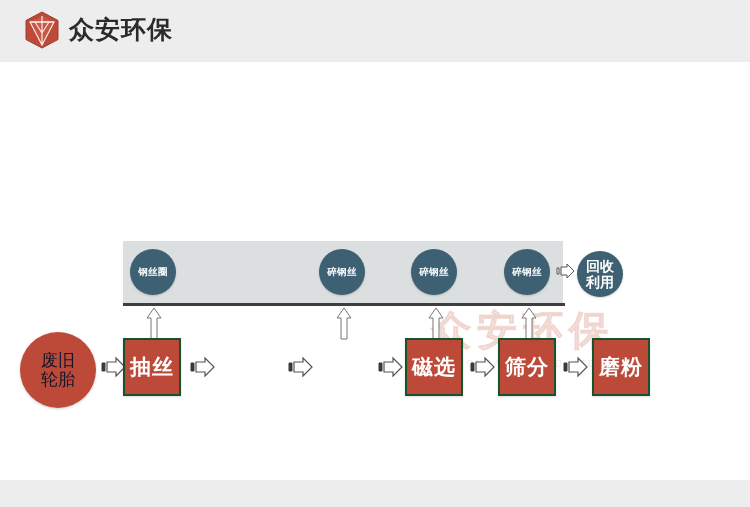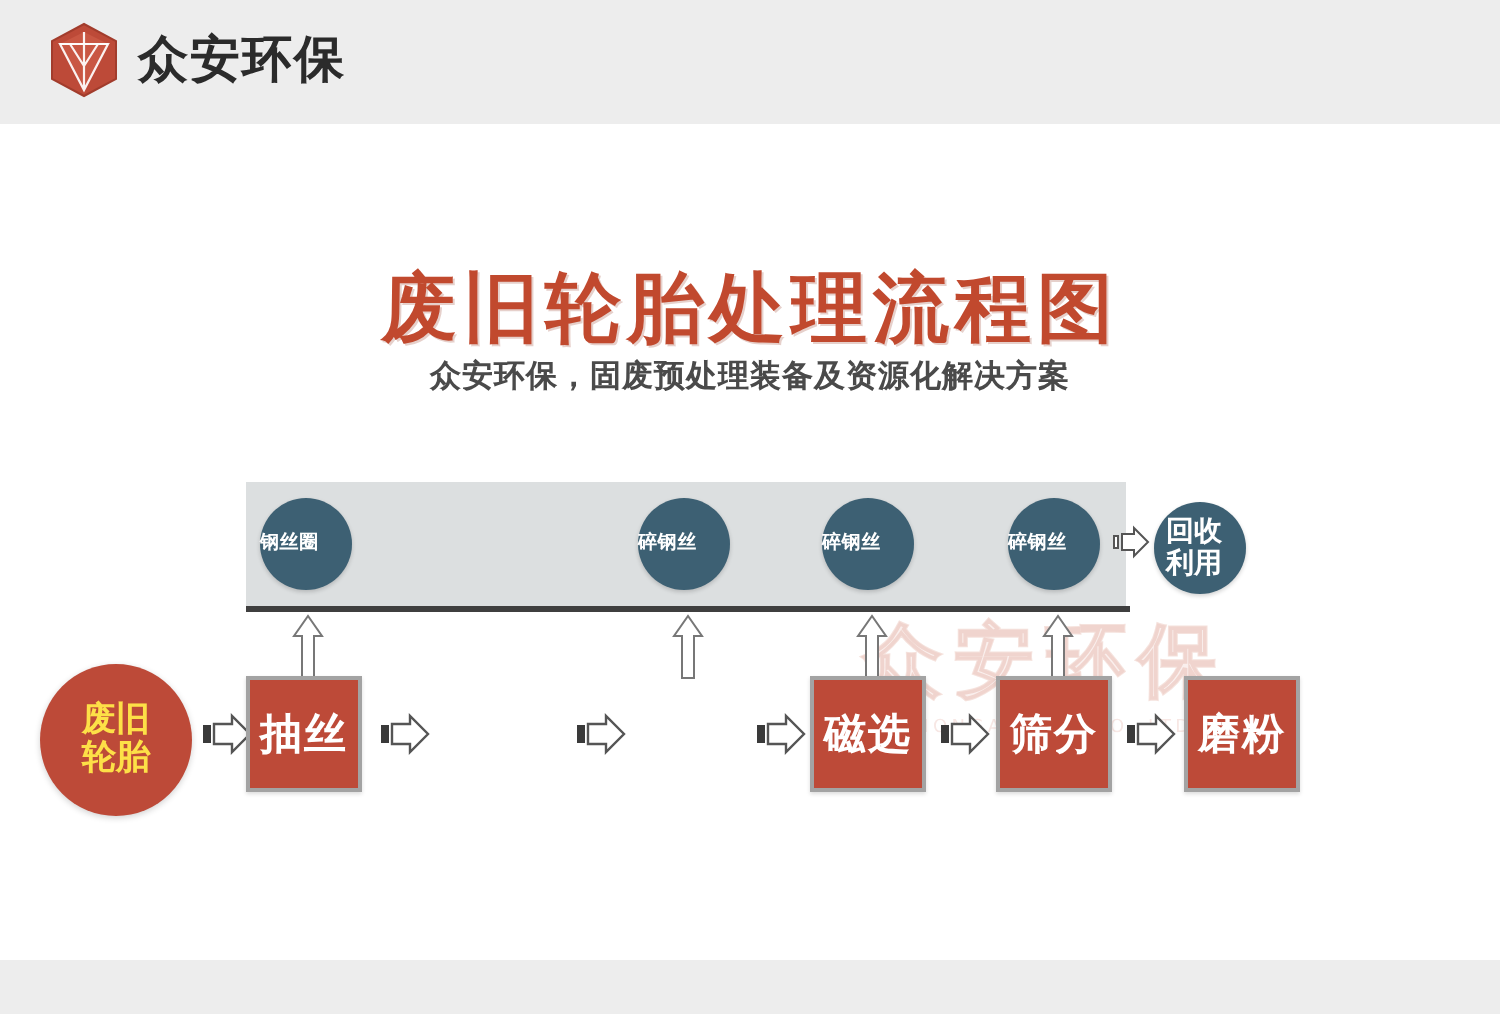--- a/index.html
+++ b/index.html
@@ -74,42 +74,42 @@
   }
   .band-rule {
     position: absolute; left: 123px; top: 303px; width: 442px; height: 3px;
     background: #3f3f3f;
   }
 
   
   .node-circle {
     position: absolute; border-radius: 50%;
     background: #3d6073;
-    display: flex; align-items: center; 
+    display: flex; align-items: center; justify-content: center;
     color: #ffffff; font-weight: bold; text-align: center; line-height: 1.05;
     box-shadow: 0 1px 2px rgba(0,0,0,0.18);
   }
   .node-top { width: 46px; height: 46px; top: 249px; font-size: 9.5px; letter-spacing: 0.3px; }
   .node-recycle { width: 46px; height: 46px; top: 251px; font-size: 14px; letter-spacing: 0; }
   .node-recycle span { display: block; width: 40px; line-height: 1.15; }
 
   
   .tire-circle {
     position: absolute; left: 20px; top: 332px; width: 76px; height: 76px;
     border-radius: 50%; background: #bd4a38;
     display: flex; align-items: center; justify-content: center;
-    color: #fde047; font-size: 17px; font-weight: bold;
+    color: #0f172a; font-size: 17px; font-weight: normal;
     line-height: 1.12; text-align: center;
     box-shadow: 0 1px 3px rgba(0,0,0,0.18);
   }
 
   
   .proc-box {
     position: absolute; top: 338px; height: 58px;
-    background: #bd4a38; border: 2px solid #a3a3a3;
+    background: #bd4a38; border: 2px solid #14532d;
     display: flex; align-items: center; justify-content: center;
     color: #ffffff; font-weight: bold; text-align: center; line-height: 1.08;
     box-shadow: 0 1px 2px rgba(0,0,0,0.14);
   }
   .proc-box .lbl-1 { font-size: 21px; letter-spacing: 1px; }
   .proc-box .lbl-2 { font-size: 14.5px; letter-spacing: 0.5px; }
 
   
   .h-arrow { position: absolute; top: 356px; width: 26px; height: 22px; }
   .v-arrow { position: absolute; top: 306px; width: 16px; height: 34px; }
@@ -127,22 +127,20 @@
           <polygon points="18,1 34,9.5 34,28.5 18,37 2,28.5 2,9.5" fill="#bd4a38" stroke="#a23c2c" stroke-width="1"></polygon>
           <polygon points="18,5 30,11 18,34 6,11" fill="#d4624d" opacity="0.55"></polygon>
           <path d="M6,11 L18,34 L30,11 Z M18,5 L18,34 M11,11 L18,22 M25,11 L18,22" fill="none" stroke="#ffffff" stroke-width="1.1" opacity="0.92"></path>
           <path d="M6,11 L30,11" stroke="#ffffff" stroke-width="1.1" opacity="0.85"></path>
         </svg>
       </span>
       <span class="brand-name">众安环保</span>
     </div>
   </div>
 
-  <div class="title-main">废旧轮胎处理流程图</div>
-  <div class="title-sub">众安环保，固废预处理装备及资源化解决方案</div>
 
   <div class="watermark">
     <div class="watermark-cn">众安环保</div>
     <div class="watermark-en">ZHONGAN  ENV  CO.,LTD</div>
   </div>
 
   <div class="stage">
 
     <div class="grey-band"></div>
     <div class="band-rule"></div>

